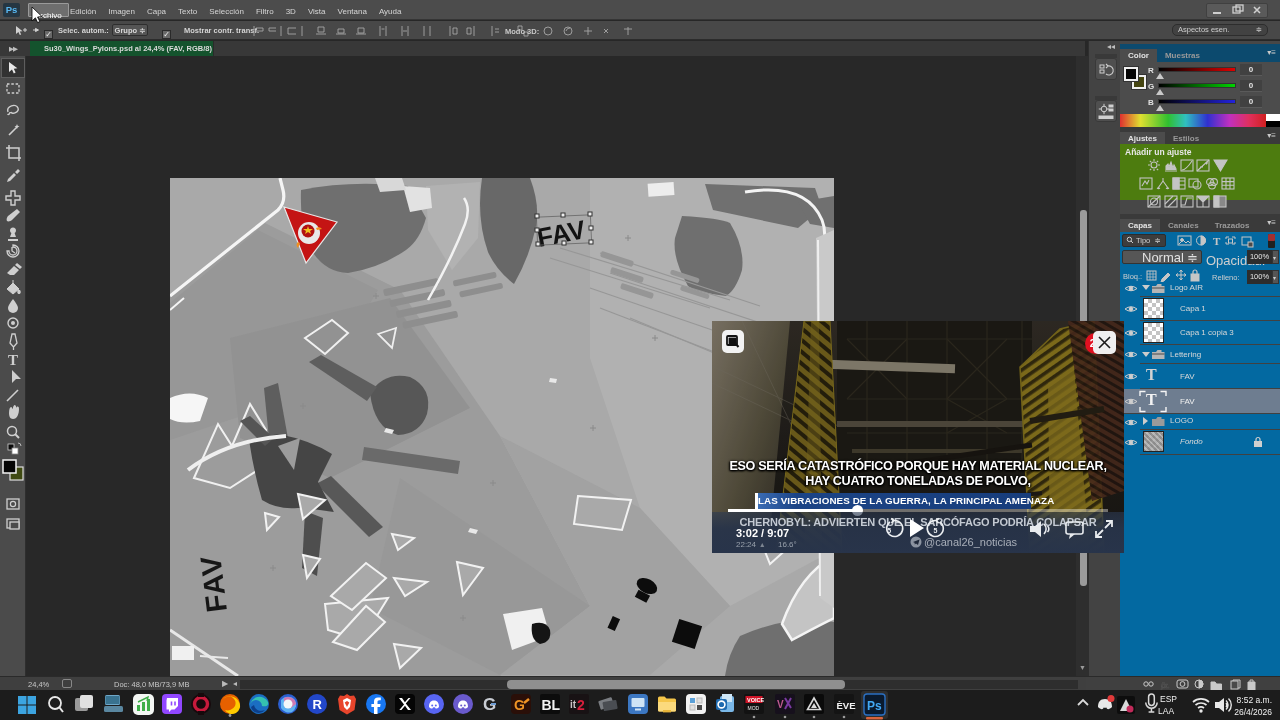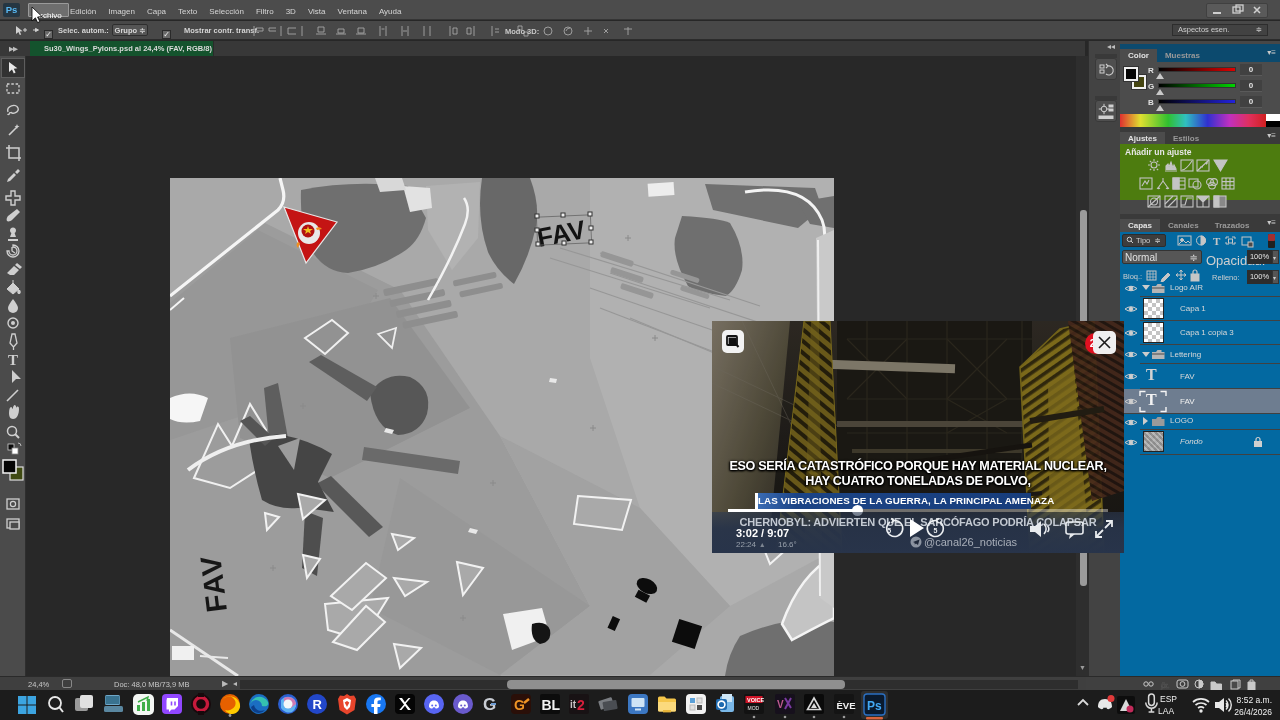--- a/index.html
+++ b/index.html
@@ -58,21 +58,21 @@
     <text x="255" y="10" fill="#c9c9c9" font-size="7.5" font-weight="bold" font-family="Liberation Sans">Modo 3D:</text>
     <g stroke="#a6a6a6" stroke-width="0.9" fill="none" transform="translate(290,0)">
       <circle cx="8" cy="7" r="4"></circle>
           <circle cx="28" cy="7" r="4"></circle>
           <path d="M26 7 a4 4 0 0 1 4 -3"></path>
       <path d="M48 3 v8 M44 7 h8"></path>
           <path d="M64 5 l4 4 M64 9 l4 -4"></path>
           <path d="M84 5 h8 M88 3 v8"></path>
     </g>
   </svg>
-  <div class="abs" style="left:1172px;top:3px;width:96px;height:12px;background:#424242;border:1px solid #2d2d2d;border-radius:0;color:#cfcfcf;font-size:7.5px;line-height:10px;padding:0 5px">Aspectos esen. <span style="float:right">≑</span></div>
+  <div class="abs" style="left:1172px;top:3px;width:96px;height:12px;background:#424242;border:1px solid #2d2d2d;border-radius:5px;color:#cfcfcf;font-size:7.5px;line-height:10px;padding:0 5px">Aspectos esen. <span style="float:right">≑</span></div>
 </div>
 
 <div class="abs" style="left:0;top:41px;width:1085px;height:15px;background:#383838">
   <div class="abs" style="left:9px;top:4px;color:#bdbdbd;font-size:6.5px;letter-spacing:-1px">▶▶</div>
   <div class="abs" style="left:30px;top:0;width:184px;height:15px;background:#14532d;border-right:1px solid #2a2a2a;color:#dadada;font-size:7.5px;font-weight:bold;line-height:15px;padding-left:14px;white-space:nowrap;overflow:hidden">Su30_Wings_Pylons.psd al 24,4% (FAV, RGB/8) <span style="color:#bbb;margin-left:3px">×</span></div>
 </div>
 
 <div class="abs" style="left:0;top:56px;width:26px;height:620px;background:#4b4b4b;border-right:1px solid #2e2e2e">
   <div class="abs" style="left:8px;top:0;color:#9a9a9a;font-size:6px">▶▶</div>
   <div class="abs" style="left:1px;top:2px;width:24px;height:20px;background:#323232;border:1px solid #5e5e5e"></div>
@@ -494,21 +494,21 @@
         <text x="37" y="11" font-size="11" font-weight="bold" fill="#c6c6c6" stroke="none" font-family="Liberation Serif">T</text>
         <path d="M50 3 h3 M50 3 v2 M56 3 h3 M59 3 v2 M50 10 v-2 M50 10 h3 M59 10 v-2 M59 10 h-3"></path>
             <rect x="52.5" y="5" width="4" height="4"></rect>
         <rect x="66" y="3" width="9" height="8"></rect>
             <rect x="72" y="8" width="5" height="5" fill="#4a4a4a"></rect>
       </g>
       <rect x="92" y="0" width="7" height="14" rx="1" fill="#202020"></rect>
           <rect x="92" y="0" width="7" height="7" rx="1" fill="#a03030"></rect>
     </svg>
 
-    <div class="abs" style="left:2px;top:18px;width:80px;height:14px;background:#565656;border:1px solid #333;border-radius:2px;color:#e2e2e2;font-size:10px;line-height:13px;padding-left:2px">Normal<span style="float:right;margin-right:3px">≑</span></div>
+    <div class="abs" style="left:2px;top:18px;width:80px;height:14px;background:#565656;border:1px solid #333;border-radius:2px;color:#e2e2e2;font-size:13px;line-height:13px;padding-left:19px">Normal<span style="float:right;margin-right:3px">≑</span></div>
     <div class="abs" style="left:86px;top:21px;color:#cfcfcf;font-size:13px">Opacidad:</div>
     <div class="abs" style="left:127px;top:18px;width:25px;height:14px;background:#2d2d2d;color:#e6e6e6;font-size:7.5px;text-align:center;line-height:14px">100%</div>
     <div class="abs" style="left:152px;top:18px;width:7px;height:14px;background:#555;border:1px solid #333;color:#ccc;font-size:6px;line-height:14px">▾</div>
 
     <div class="abs" style="left:3px;top:40px;color:#cfcfcf;font-size:7.5px">Bloq.:</div>
     <svg class="abs" style="left:26px;top:36px" width="74" height="14">
       <g stroke="#c6c6c6" fill="none">
         <rect x="1" y="3" width="9" height="9"></rect>
             <path d="M1 6 h9 M1 9 h9 M4 3 v9 M7 3 v9" stroke-width=".7"></path>
         <path d="M16 11 l6 -6 2 2 -6 6 -3 1 Z" fill="#c6c6c6"></path>

